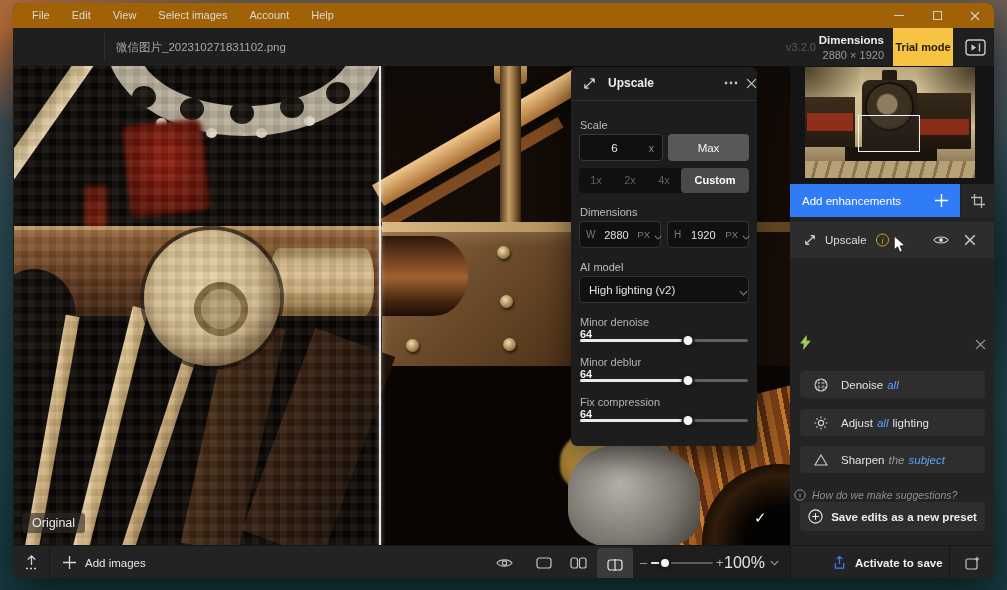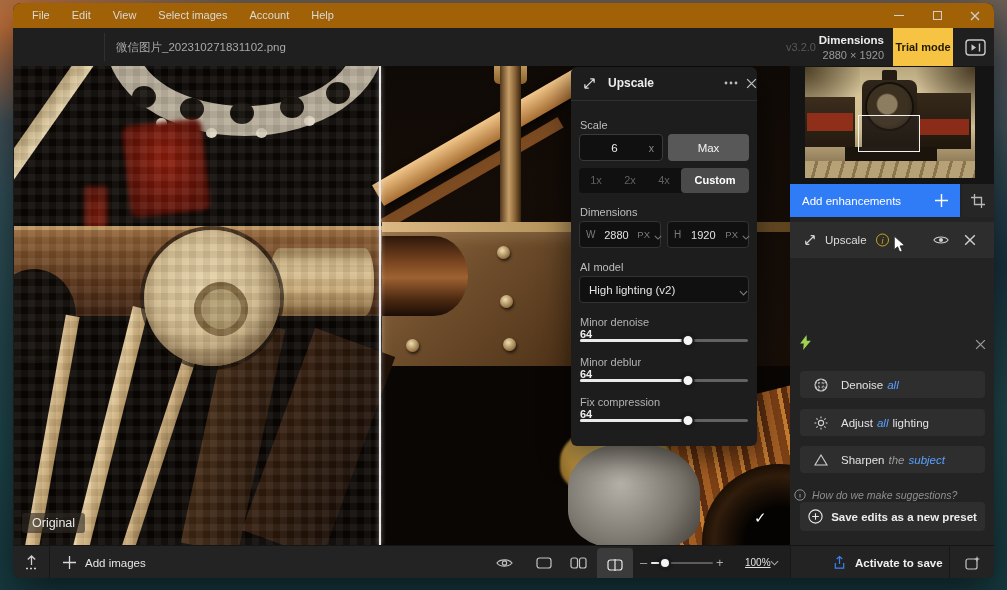--- a/index.html
+++ b/index.html
@@ -200,21 +200,21 @@
   .bb-icon { width:26px; justify-content:center; color:#c4c4c4; cursor:pointer; }
   .bb-split-tile { left:584px; top:2px; width:36px; height:29px; background:#3b3b3b; border-radius:4px;
     justify-content:center; color:#e8e8e8; cursor:pointer; }
   .bb-zoom-sec { left:620px; width:157px; background:#1e1e1e; }
   .bb-zoom-sec > span { position:absolute; color:#aaa; }
   .bb-minus { left:7px; top:9px; font-size:13px; }
   .bb-plus { left:83px; top:9px; font-size:13px; }
   .bb-zoom-track { position:absolute !important; left:18px; top:15.5px; width:62px; height:2px; background:#5c5c5c; border-radius:2px; }
   .bb-zoom-track .handle { position:absolute; top:-5px; width:12px; height:12px; border:2.5px solid #1e1e1e; }
   .bb-zoom-track .track-fill { position:absolute; }
-  .bb-zoom-label { left:112px; top:0; line-height:33px; font-size:10px; color:#e2e2e2 !important;text-decoration:underline; }
+  .bb-zoom-label { left:91px; top:0; line-height:33px; font-size:16px; color:#e2e2e2 !important; }
   .bb-zoom-chev { left:137px; top:13.5px; color:#9a9a9a; display:flex; }
   .bb-activate { left:820px; gap:9px; color:#f0f0f0; font-size:11.5px; font-weight:600; cursor:pointer; }
   .bb-activate .ico { color:#3b82f6; display:flex; }
   .bb-sparkle { left:942px; width:34px; justify-content:center; color:#c4c4c4; cursor:pointer; }
 
   .cursor { position:absolute; left:880px; top:232px; z-index:60; }
   svg { display:block; }
 </style>
 </head>
 <body>

